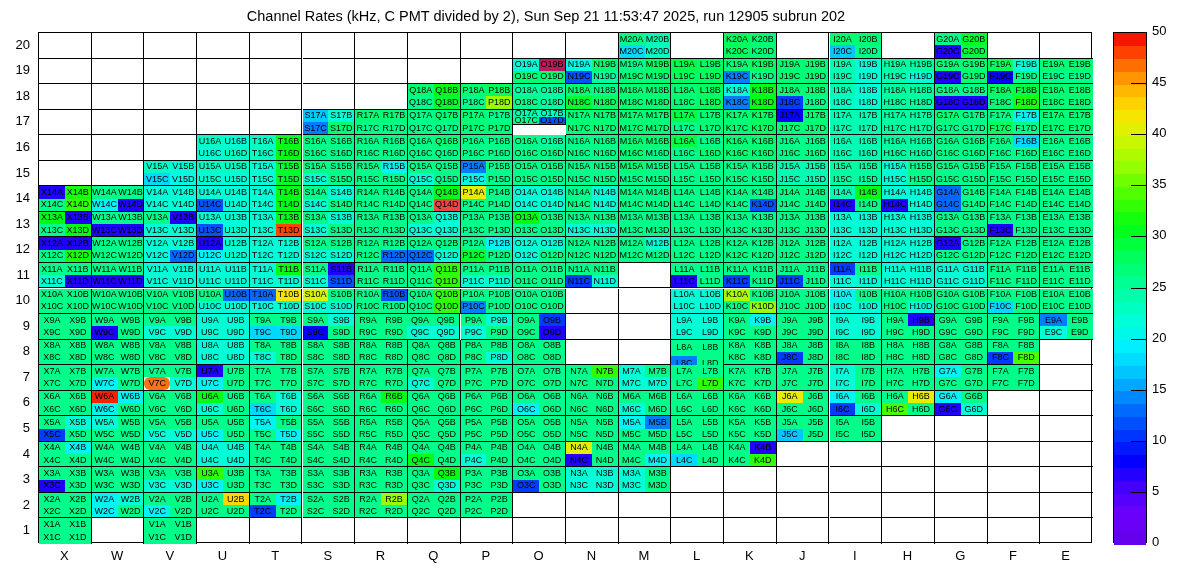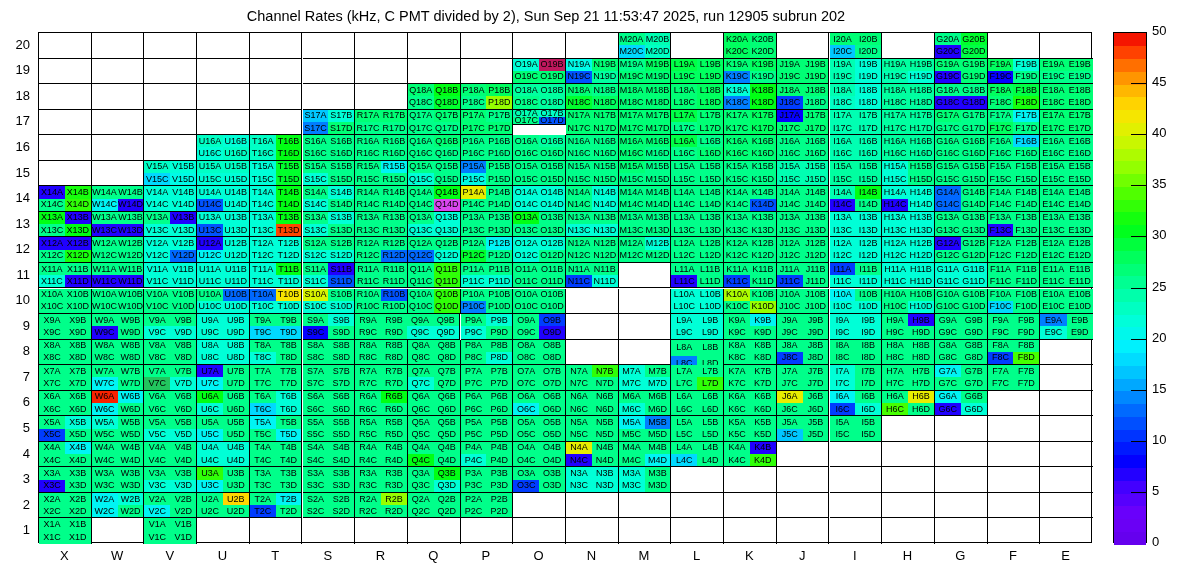--- a/index.html
+++ b/index.html
@@ -598,21 +598,21 @@
         <div class="gcell" style="left: 316.2px; top: 153.3px; width: 52.7px; height: 25.55px;">
           <div class="quad qA" style="background: rgb(0, 255, 138); color: rgb(0, 0, 0);">R14A</div>
           <div class="quad qB" style="background: rgb(0, 255, 138); color: rgb(0, 0, 0);">R14B</div>
           <div class="quad qC" style="background: rgb(0, 255, 138); color: rgb(0, 0, 0);">R14C</div>
           <div class="quad qD" style="background: rgb(0, 255, 138); color: rgb(0, 0, 0);">R14D</div>
         </div>
         <div class="gcell" style="left: 368.9px; top: 153.3px; width: 52.7px; height: 25.55px;">
           <div class="quad qA" style="background: rgb(0, 255, 138); color: rgb(0, 0, 0);">Q14A</div>
           <div class="quad qB" style="background: rgb(0, 255, 20); color: rgb(0, 0, 0);">Q14B</div>
           <div class="quad qC" style="background: rgb(0, 255, 138); color: rgb(0, 0, 0);">Q14C</div>
-          <div class="quad qD" style="background: #d946ef; color: rgb(0, 0, 0);">Q14D</div>
+          <div class="quad qD" style="background: #ef4444; color: rgb(0, 0, 0);">Q14D</div>
         </div>
         <div class="gcell" style="left: 421.6px; top: 153.3px; width: 52.7px; height: 25.55px;">
           <div class="quad qA" style="background: rgb(231, 237, 0); color: rgb(0, 0, 0);">P14A</div>
           <div class="quad qB" style="background: rgb(0, 255, 138); color: rgb(0, 0, 0);">P14B</div>
           <div class="quad qC" style="background: rgb(0, 255, 138); color: rgb(0, 0, 0);">P14C</div>
           <div class="quad qD" style="background: rgb(0, 255, 138); color: rgb(0, 0, 0);">P14D</div>
         </div>
         <div class="gcell" style="left: 474.3px; top: 153.3px; width: 52.7px; height: 25.55px;">
           <div class="quad qA" style="background: rgb(0, 255, 215); color: rgb(0, 0, 0);">O14A</div>
           <div class="quad qB" style="background: rgb(0, 255, 215); color: rgb(0, 0, 0);">O14B</div>
@@ -1367,21 +1367,21 @@
         </div>
         <div class="gcell" style="left: 52.7px; top: 332.15px; width: 52.7px; height: 25.55px;">
           <div class="quad qA" style="background: rgb(0, 255, 138); color: rgb(0, 0, 0);">W7A</div>
           <div class="quad qB" style="background: rgb(0, 255, 138); color: rgb(0, 0, 0);">W7B</div>
           <div class="quad qC" style="background: rgb(0, 244, 244); color: rgb(0, 0, 0);">W7C</div>
           <div class="quad qD" style="background: rgb(0, 255, 138); color: rgb(0, 0, 0);">W7D</div>
         </div>
         <div class="gcell" style="left: 105.4px; top: 332.15px; width: 52.7px; height: 25.55px;">
           <div class="quad qA" style="background: rgb(0, 255, 138); color: rgb(0, 0, 0);">V7A</div>
           <div class="quad qB" style="background: rgb(0, 255, 138); color: rgb(0, 0, 0);">V7B</div>
-          <div class="quad qC" style="background: #22c55e; color: rgb(0, 0, 0);">V7C</div>
+          <div class="quad qC" style="background: #f97316; color: rgb(0, 0, 0); border-radius: 6px;">V7C</div>
           <div class="quad qD" style="background: rgb(0, 255, 215); color: rgb(0, 0, 0);">V7D</div>
         </div>
         <div class="gcell" style="left: 158.1px; top: 332.15px; width: 52.7px; height: 25.55px;">
           <div class="quad qA" style="background: rgb(32, 0, 255); color: rgb(0, 0, 0);">U7A</div>
           <div class="quad qB" style="background: rgb(0, 255, 138); color: rgb(0, 0, 0);">U7B</div>
           <div class="quad qC" style="background: rgb(0, 244, 244); color: rgb(0, 0, 0);">U7C</div>
           <div class="quad qD" style="background: rgb(0, 255, 138); color: rgb(0, 0, 0);">U7D</div>
         </div>
         <div class="gcell" style="left: 210.8px; top: 332.15px; width: 52.7px; height: 25.55px;">
           <div class="quad qA" style="background: rgb(0, 255, 138); color: rgb(0, 0, 0);">T7A</div>

